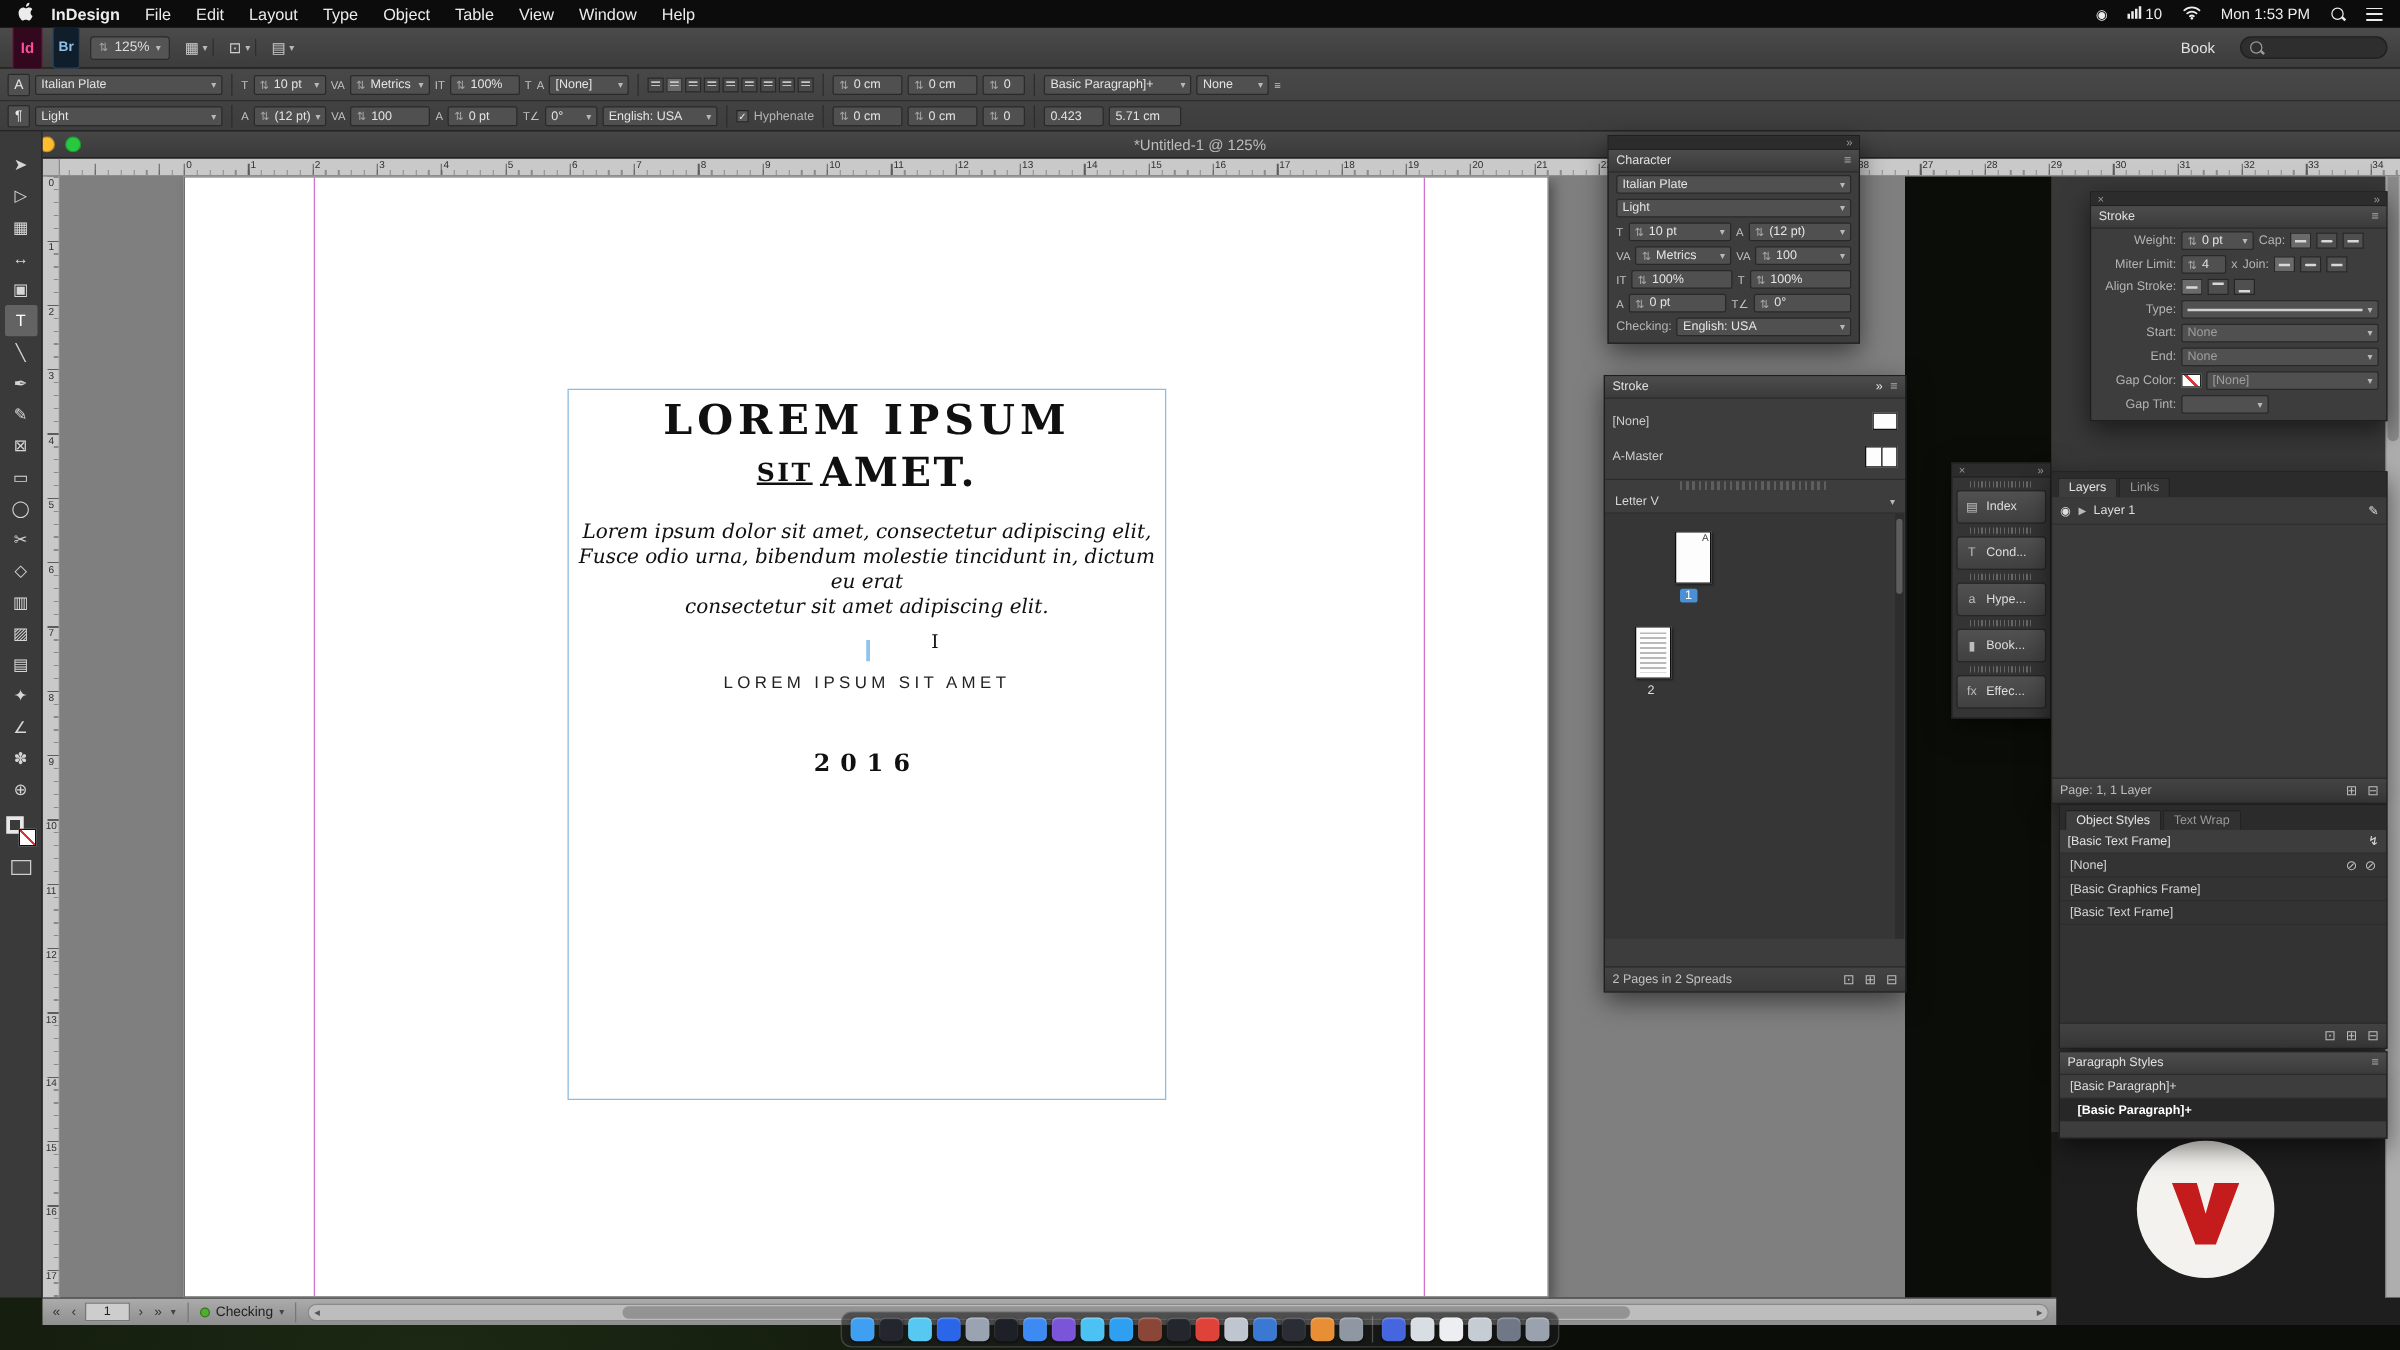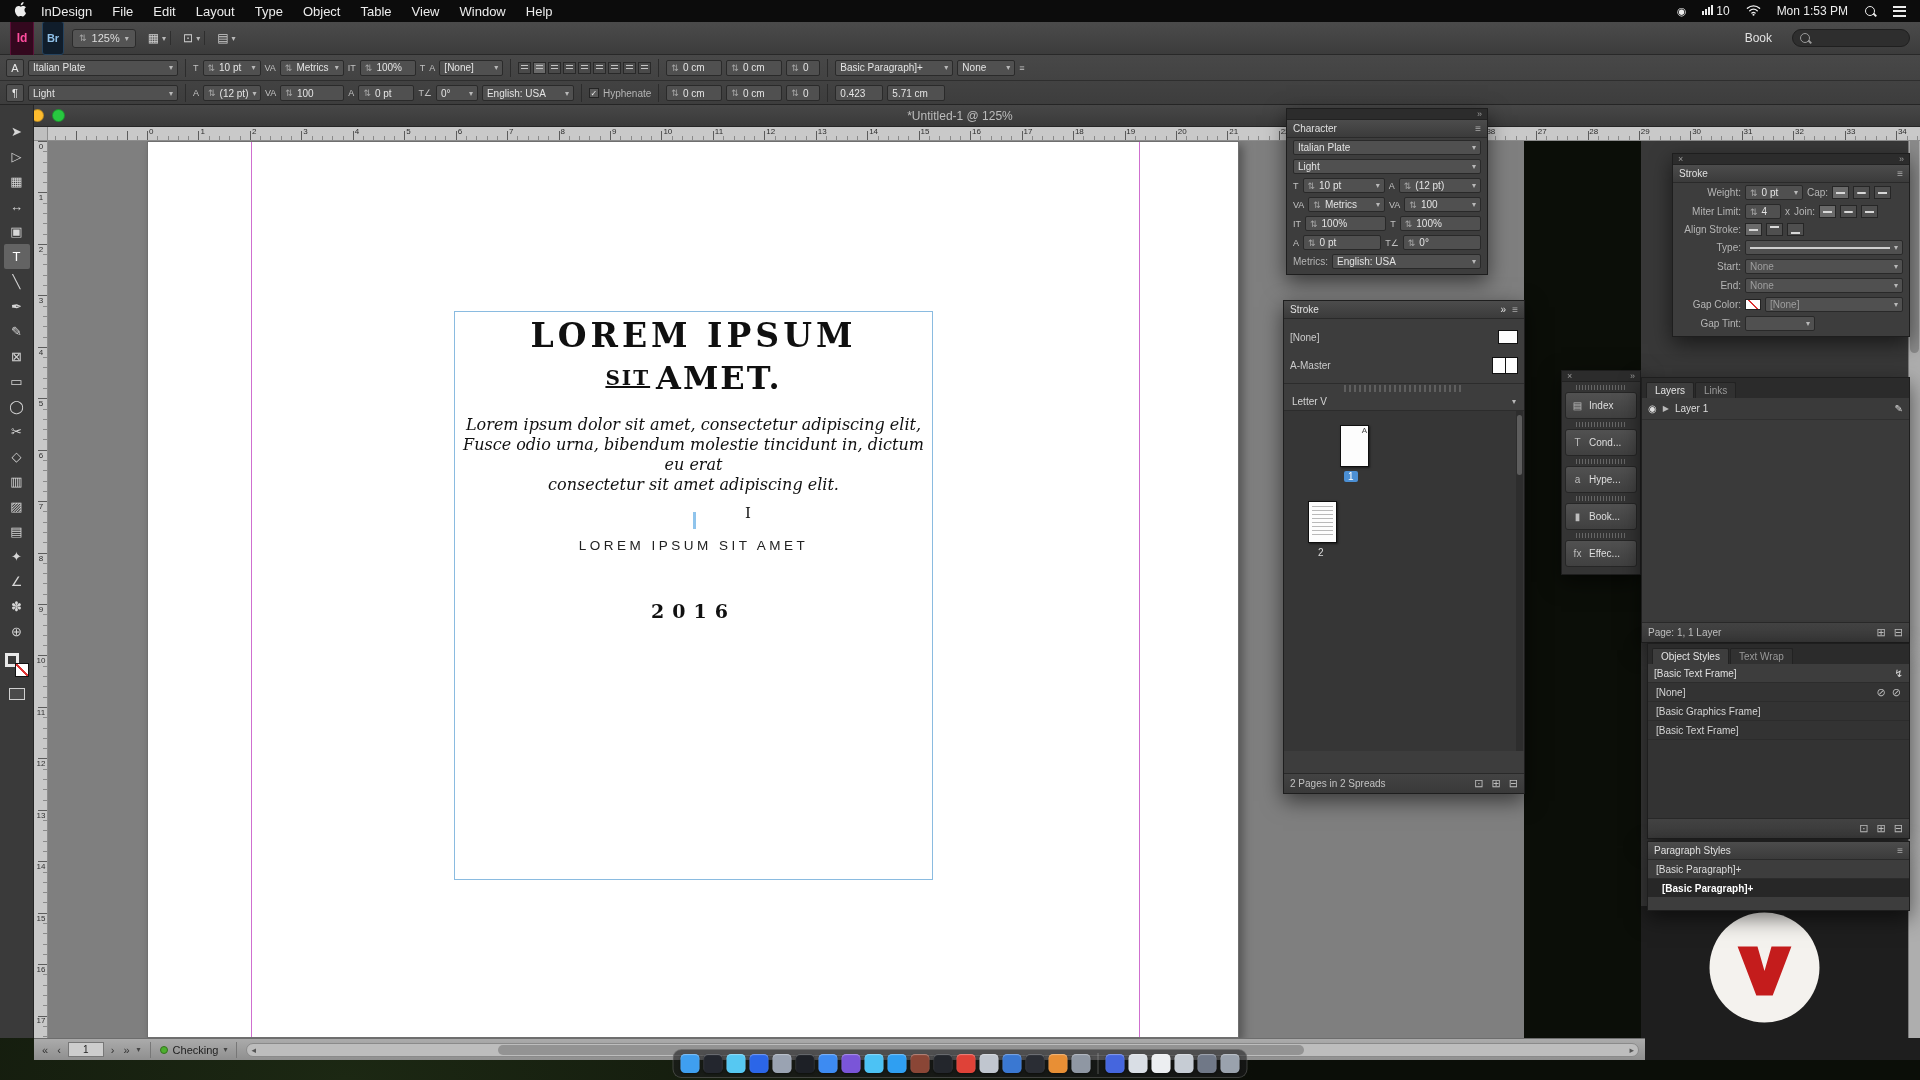--- a/index.html
+++ b/index.html
@@ -2,21 +2,21 @@
 <html><head>
 <meta charset="utf-8">
 <style>
 *{margin:0;padding:0;box-sizing:border-box}
 html,body{width:1920px;height:1080px;overflow:hidden}
 body{position:relative;font-family:"Liberation Sans",sans-serif;
 background:radial-gradient(1300px 600px at 18% 100%, #1c2813, #0b0e08 70%);}
 
 
 #menubar{position:absolute;left:0;top:0;width:1920px;height:22px;background:#0c0c0c;color:#ececec;display:flex;align-items:center;font-size:13px;padding:0 14px;z-index:40}
-#menubar .appname{font-weight:normal;padding:0 10px}
+#menubar .appname{font-weight:bold;padding:0 10px}
 #menubar .menu-list{display:flex}
 #menubar .menu-item{padding:0 10px;cursor:default}
 #menubar .spacer{flex:1}
 #menubar .mright{display:flex;align-items:center;gap:16px;font-size:12px}
 .sigwrap{display:flex;align-items:flex-end;gap:2px}
 .sigbars i{display:inline-block;width:2px;background:#ececec;margin-right:1px}
 .mag{position:relative;width:13px;height:13px;display:inline-block}
 .mag::before{content:"";position:absolute;left:1px;top:1px;width:8px;height:8px;border:1.5px solid #ececec;border-radius:50%}
 .mag::after{content:"";position:absolute;left:9px;top:9px;width:4px;height:1.5px;background:#ececec;transform:rotate(45deg)}
 .mlist{display:inline-block;width:13px;height:11px;background:repeating-linear-gradient(#ececec 0 1.5px,transparent 1.5px 4.5px)}
@@ -582,21 +582,21 @@
         <span class="stp">⇅</span>
         <span style="flex:1">0 pt</span>
       </span>
     <span class="g">T∠</span>
     <span class="pfield">
         <span class="stp">⇅</span>
         <span style="flex:1">0°</span>
       </span>
   </div>
   <div class="prow" style="padding-bottom:5px">
-    <span class="lbl">Metrics:</span>
+    <span class="lbl">Checking:</span>
     <span class="pfield">
         <span style="flex:1">English: USA</span>
         <span class="caret">▾</span>
       </span>
   </div>
 </div>
 
 <div class="panel" id="pages-panel">
   <div class="phead">
     <span>Stroke</span>

